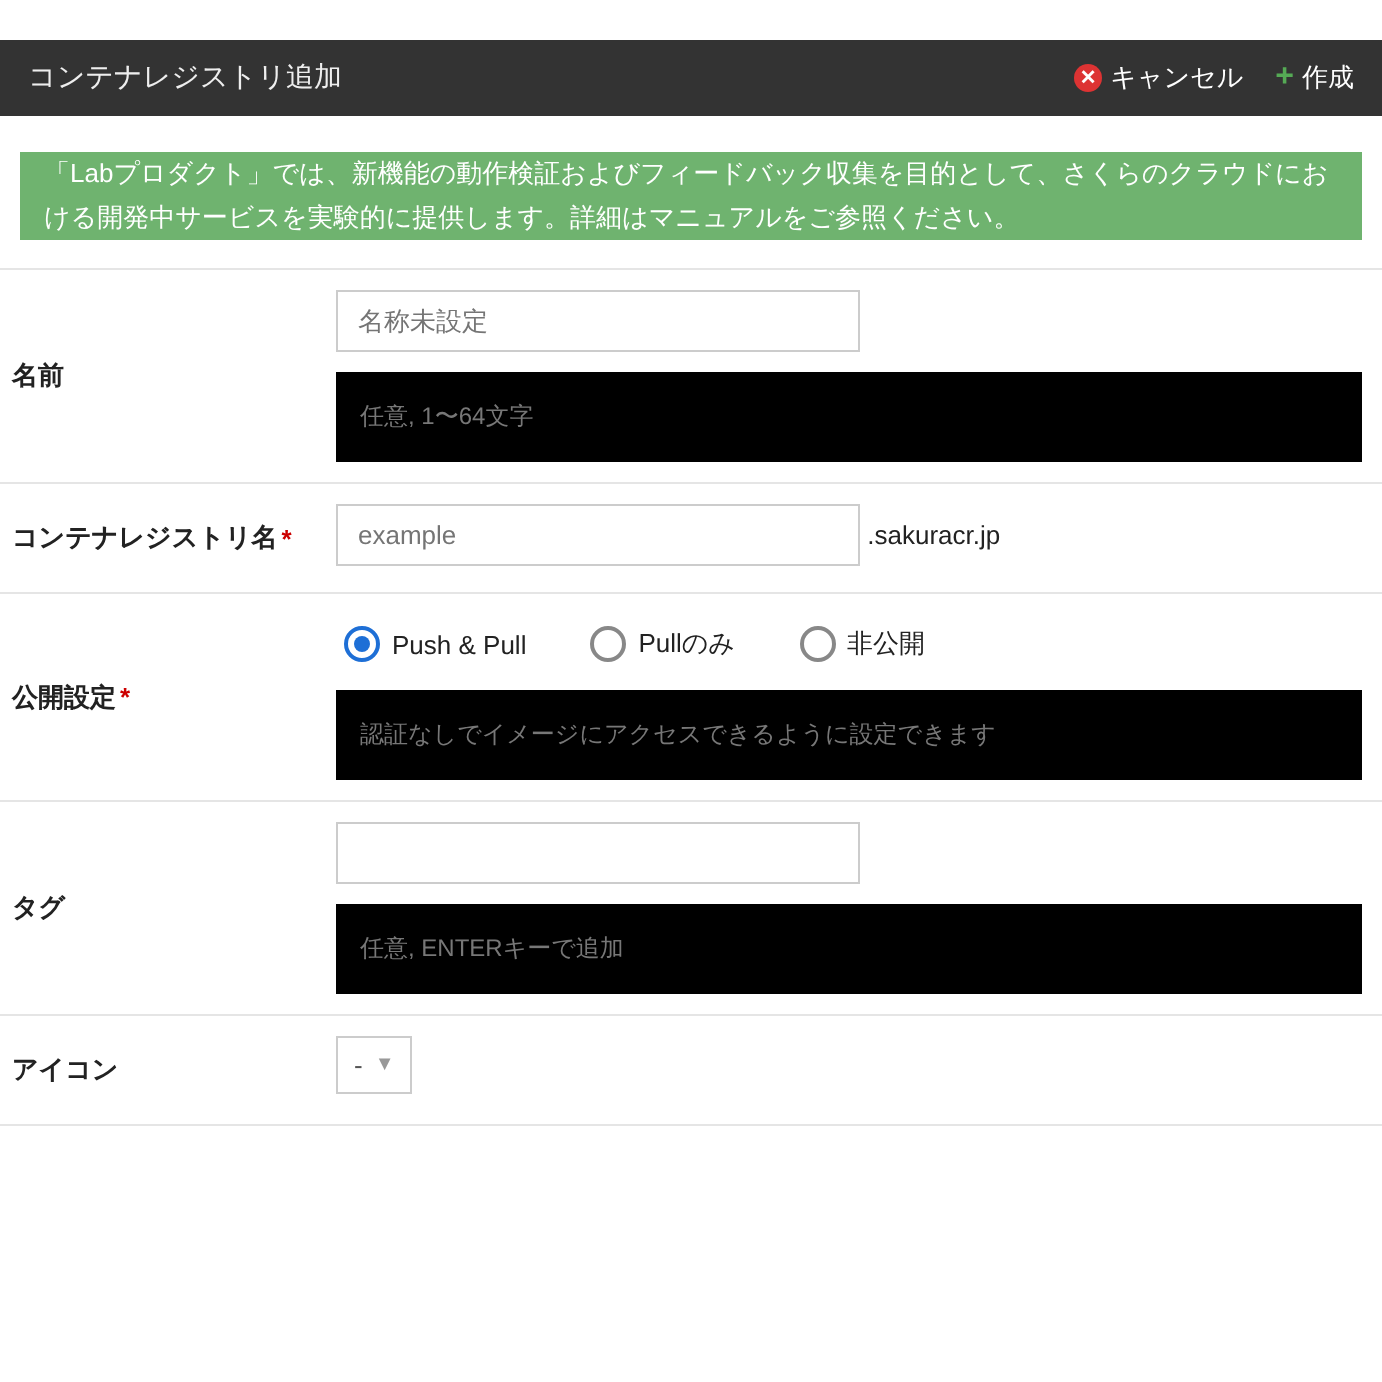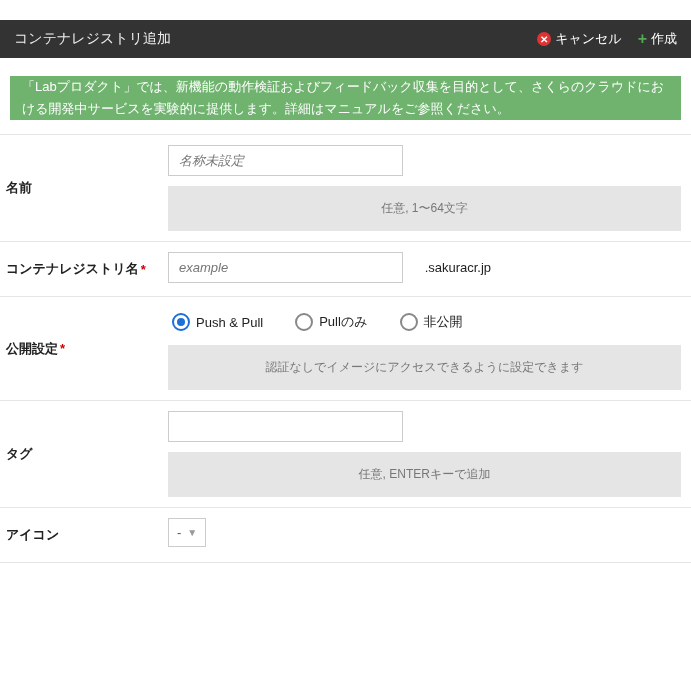--- a/index.html
+++ b/index.html
@@ -44,43 +44,41 @@
       display: flex;
       align-items: center;
     }
     .req { color: #c00; margin-left: 2px; }
     .form-content { flex: 1; padding: 10px 10px 10px 0; }
     
     .text-input {
       border: 1px solid #ccc;
       padding: 7px 10px;
       font-size: 13px;
-      width: 235px;
+      width: 262px;
       color: #b91c1c;
-      font-style: italic;
     }
     .textarea-input {
       border: 1px solid #ccc;
       padding: 7px 10px;
       font-size: 13px;
       width: 235px;
       height: 58px;
       resize: both;
     }
     
     .hint {
-      background: #e5e5e5;
+      background: #000000;
       color: #777;
       padding: 14px 12px;
       margin-top: 10px;
       font-size: 12px;
-      text-align: center;
     }
     
-    .inline-suffix { color: #222; margin-left: 18px; font-size: 13px; }
+    .inline-suffix { color: #222; margin-left: 0; font-size: 13px; }
     
     .radio-group { display: flex; gap: 32px; align-items: center; padding: 6px 4px 4px 4px; }
     .radio-item { display: flex; align-items: center; gap: 6px; cursor: pointer; }
     .radio-circle {
       width: 18px; height: 18px; border: 2px solid #888; border-radius: 50%;
       display: inline-flex; align-items: center; justify-content: center;
     }
     .radio-circle.selected { border-color: #1e6fd6; }
     .radio-dot { width: 8px; height: 8px; background: #1e6fd6; border-radius: 50%; display: none; }
     .radio-circle.selected .radio-dot { display: block; }

